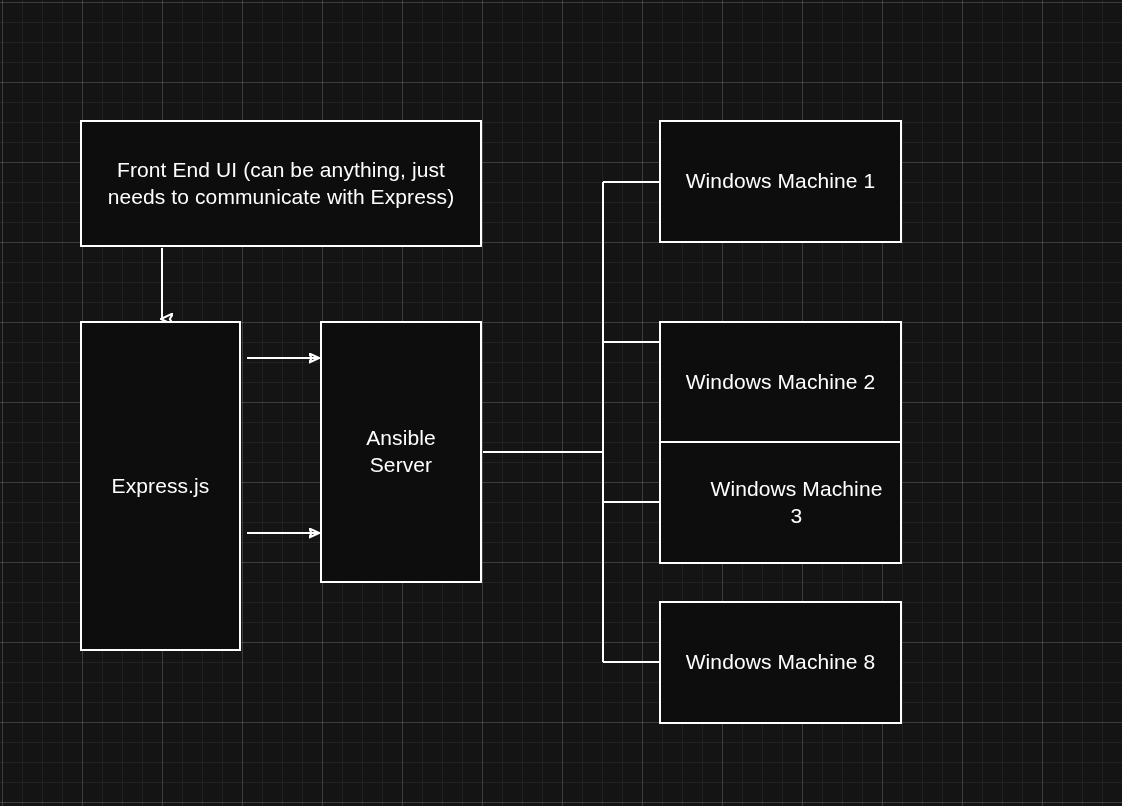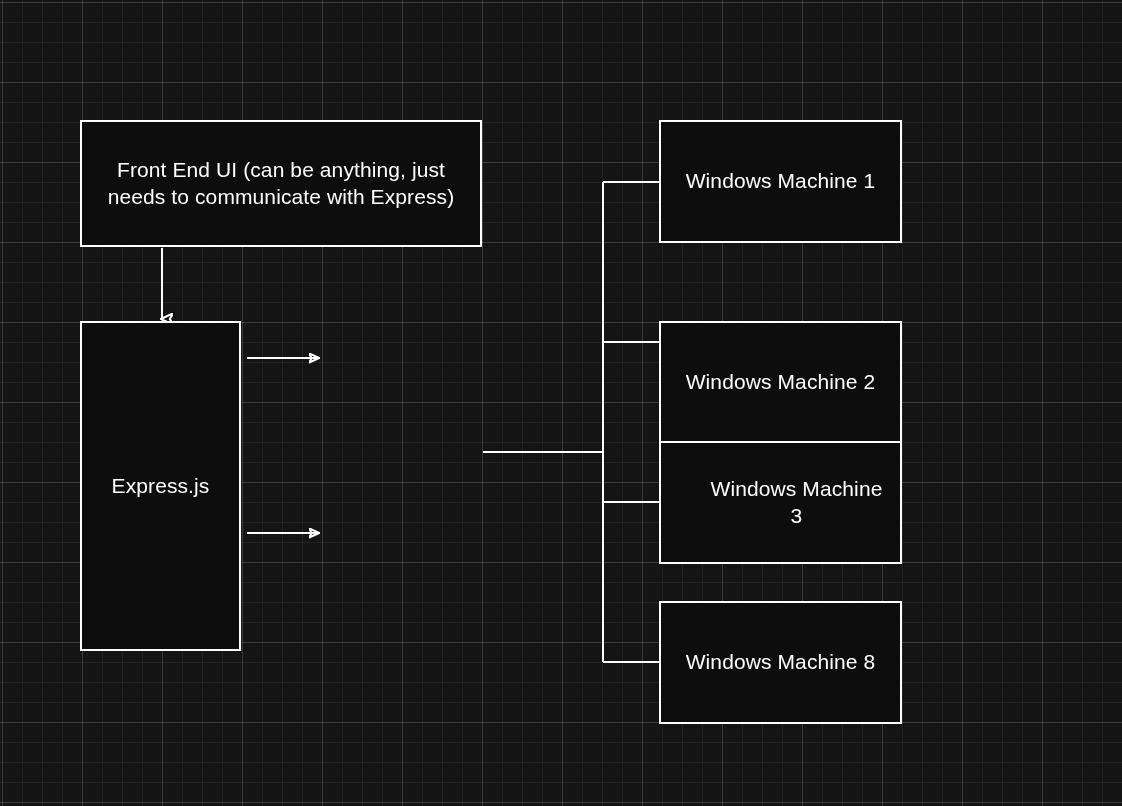--- a/index.html
+++ b/index.html
@@ -94,20 +94,24 @@
 
   <div class="node" id="front-end-ui">
     <span>Front End UI (can be anything, just
 needs to communicate with Express)</span>
   </div>
 
   <div class="node" id="express-js">
     <span>Express.js</span>
   </div>
 
+  <div class="node" id="ansible">
+    <span>Ansible
+Server</span>
+  </div>
 
   <div class="node" id="win-1">
     <span>Windows Machine 1</span>
   </div>
 
   <div class="node" id="win-2">
     <span>Windows Machine 2</span>
   </div>
 
   <div class="node" id="win-3">

